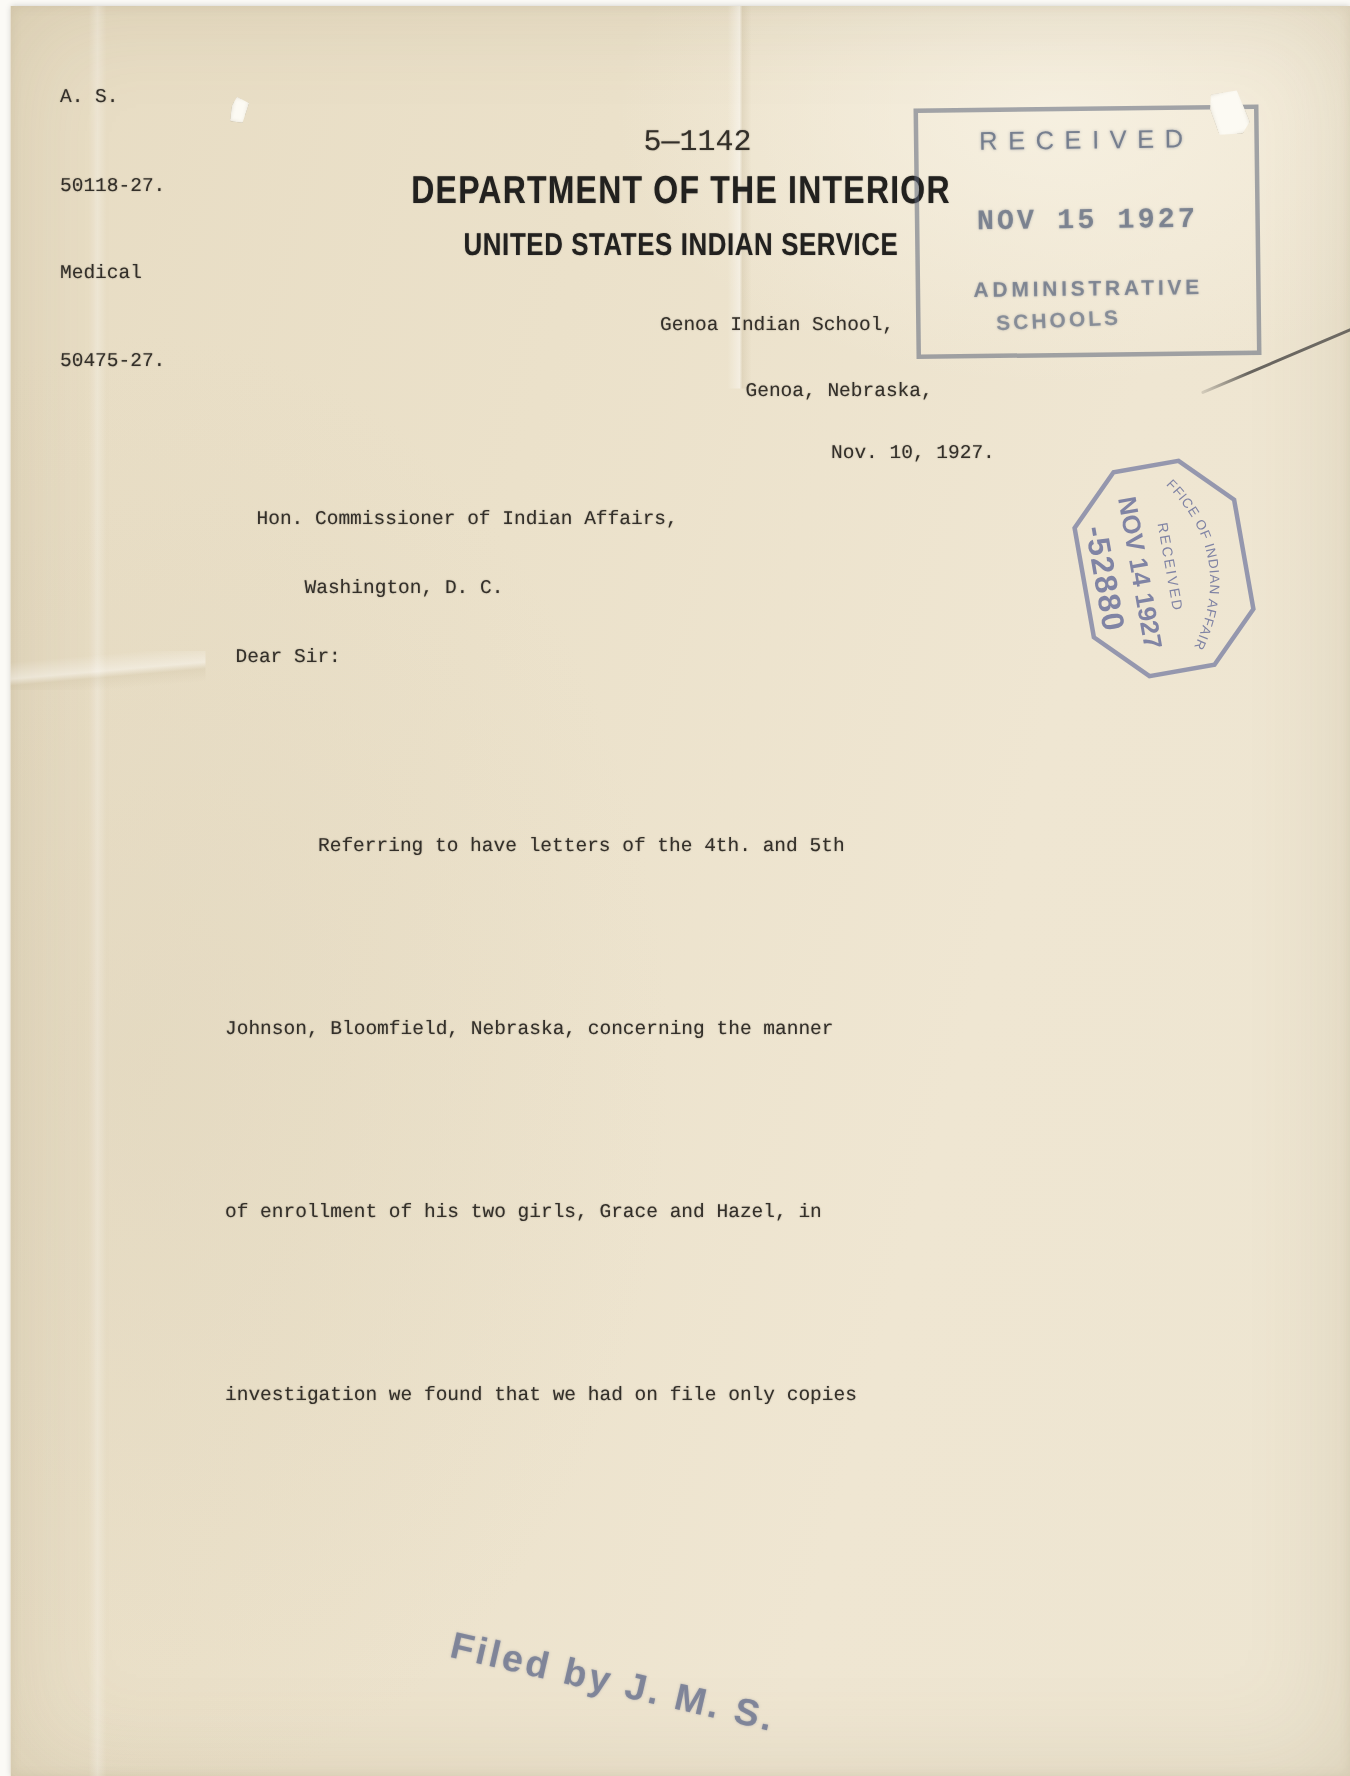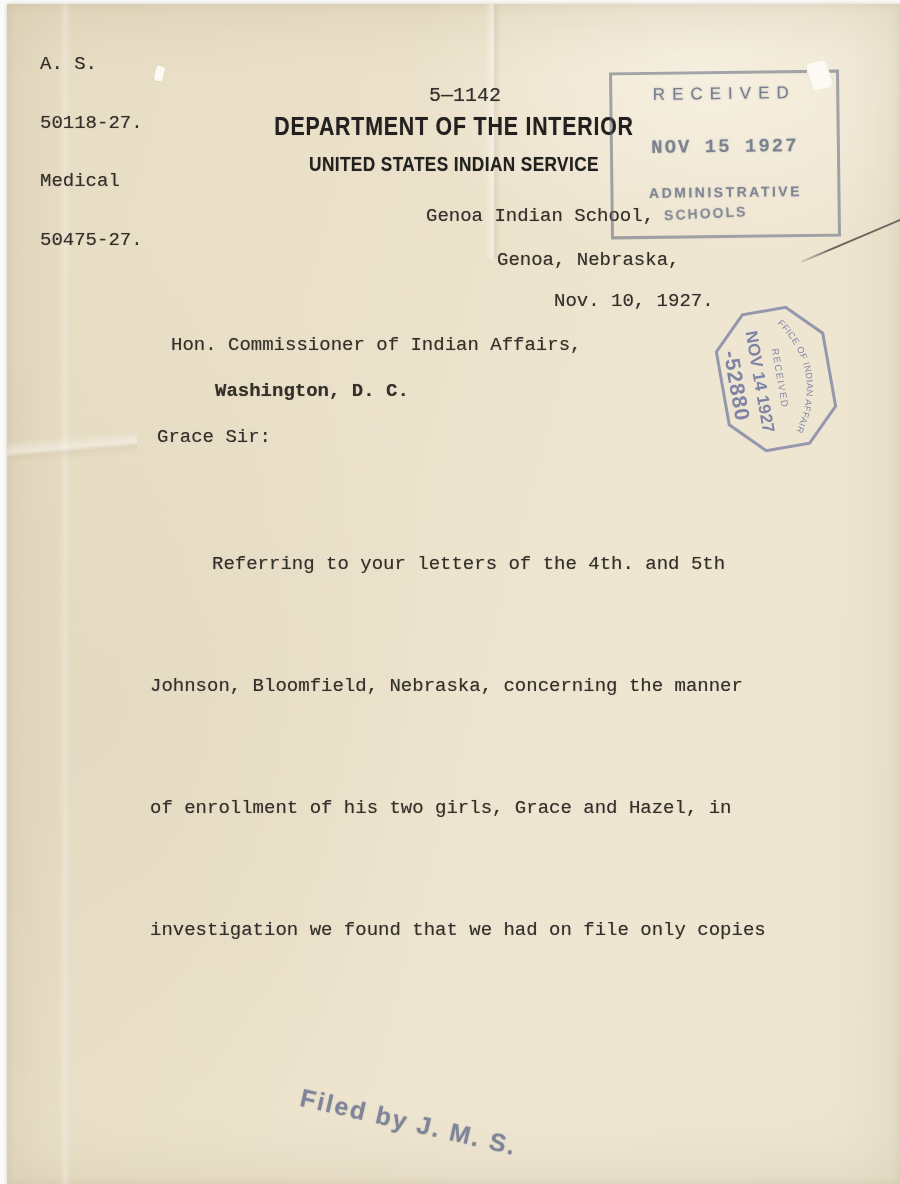--- a/index.html
+++ b/index.html
@@ -29,21 +29,21 @@
   .tear{position:absolute;background:#fcfaf3;box-shadow:0 1px 2px rgba(90,75,45,.45), inset 0 0 3px rgba(120,100,60,.25);}
   .tear1{left:801px;top:56px;width:23px;height:31px;transform:rotate(-17deg);
     clip-path:polygon(15% 0,90% 8%,100% 80%,70% 100%,5% 88%,0 30%);}
   .tear2{left:147px;top:61px;width:11px;height:17px;transform:rotate(12deg);
     clip-path:polygon(20% 0,100% 15%,85% 95%,10% 100%,0 40%);}
 
   
   .tw{
     position:absolute;white-space:pre;
     font-family:"Liberation Mono","DejaVu Sans Mono",monospace;
-    font-size:19px;line-height:19px;color:#332f29;
+    font-size:13px;line-height:19px;color:#332f29;
     text-shadow:0 0 1px rgba(51,47,41,.45);
   }
   .annots{line-height:19.5px;}
   .form-number{font-size:20px;}
   
   .printed{
     position:absolute;transform:translateX(-50%) scaleX(.82);
     font-family:"Liberation Sans",sans-serif;font-weight:700;color:#22211f;
     white-space:nowrap;text-shadow:0 0 1px rgba(34,33,31,.4);
   }
@@ -95,30 +95,30 @@
     <div>A. S.</div>
     <div>50118-27.</div>
     <div>Medical</div>
     <div>50475-27.</div>
   </div>
 
   <div class="tw form-number" style="left:422px;top:82px;">5—1142</div>
   <div class="printed dept" style="left:447px;top:107px;">DEPARTMENT OF THE INTERIOR</div>
   <div class="printed service" style="left:447px;top:148px;">UNITED STATES INDIAN SERVICE</div>
 
-  <div class="tw" style="left:419px;top:203px;">Genoa Indian School,</div>
+  <div class="tw" style="left:433px;top:203px;">Genoa Indian School,</div>
   <div class="tw" style="left:490px;top:247px;">Genoa, Nebraska,</div>
   <div class="tw" style="left:547px;top:288px;">Nov. 10, 1927.</div>
 
   <div class="tw" style="left:150px;top:332px;margin-left:14px;">Hon. Commissioner of Indian Affairs,</div>
-  <div class="tw" style="left:208px;top:378px;font-weight:bold;">Washington, D. C.</div>
-  <div class="tw" style="left:150px;top:424px;">Grace Sir:</div>
+  <div class="tw" style="left:196px;top:378px;">Washington, D. C.</div>
+  <div class="tw" style="left:150px;top:424px;">Dear Sir:</div>
 
   <div class="tw body-lines" style="left:143px;top:459px;line-height:40.6px;">
-    <div class="indent">Referring to your letters of the 4th. and 5th</div>
+    <div class="indent">Referring to have letters of the 4th. and 5th</div>
     <div>Johnson, Bloomfield, Nebraska, concerning the manner</div>
     <div>of enrollment of his two girls, Grace and Hazel, in</div>
     <div>investigation we found that we had on file only copies</div>
     
     
     
     
     
     
     

